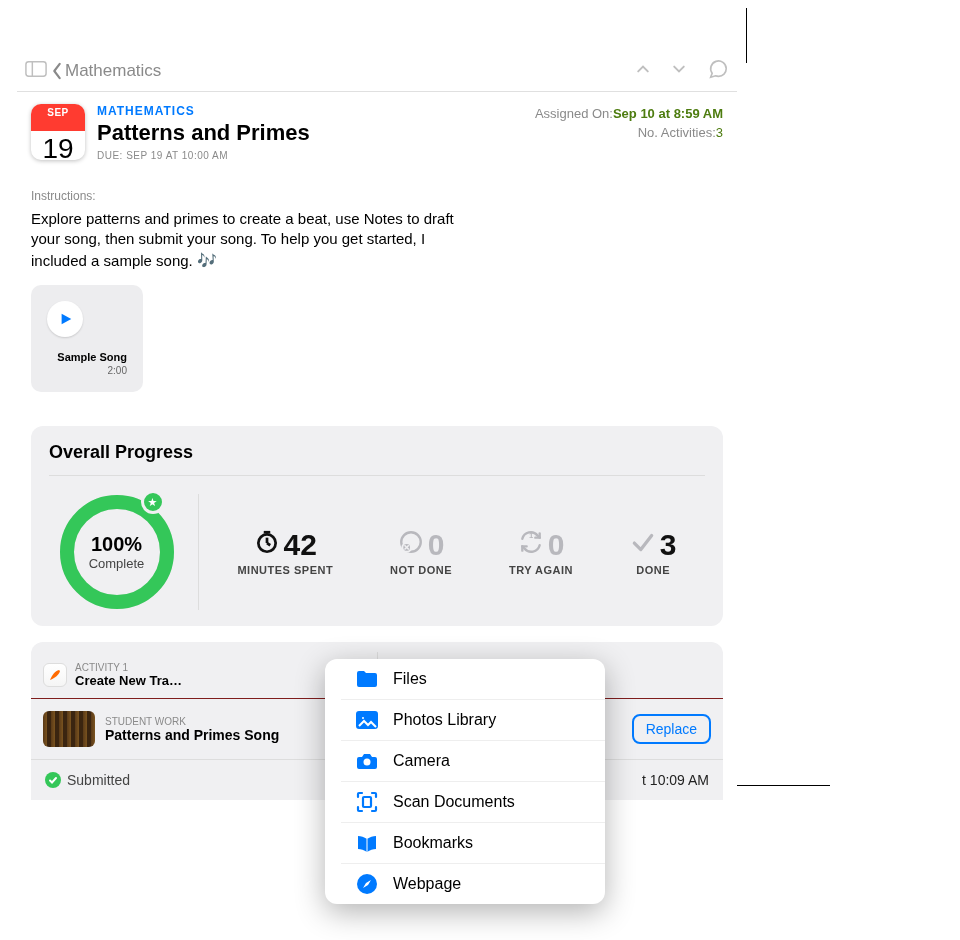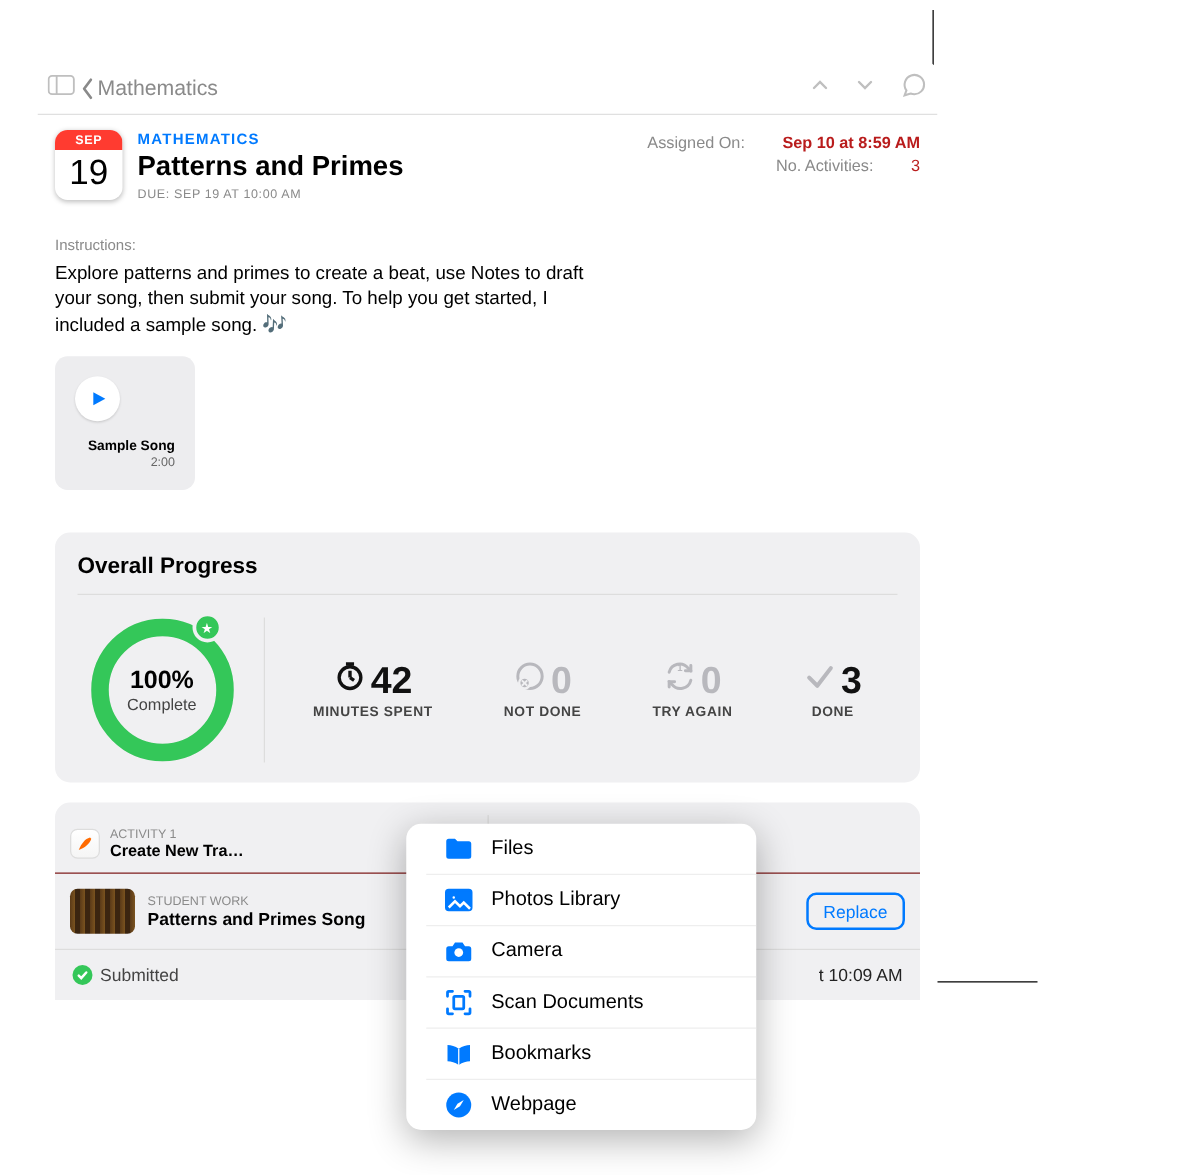--- a/index.html
+++ b/index.html
@@ -6,21 +6,21 @@
   body {
     font-family: -apple-system, BlinkMacSystemFont, "Helvetica Neue", Arial, sans-serif;
     background: #fff;
     width: 960px;
     height: 940px;
     position: relative;
   }
   .app {
     position: absolute;
     top: 50px;
-    left: 30px;
+    left: 17px;
     width: 720px;
     height: 845px;
     border-radius: 8px;
     overflow: hidden;
     background: #fff;
   }
   .navbar {
     display: flex;
     align-items: center;
     height: 42px;
@@ -35,29 +35,29 @@
   .chev { width: 16px; height: 16px; }
   .bubble { width: 22px; height: 22px; }
 
   .header-row { display: flex; padding: 12px 14px 0 14px; gap: 12px; }
   .cal-badge {
     width: 54px; height: 56px; border-radius: 10px; background: #fff;
     box-shadow: 0 1px 4px rgba(0,0,0,0.25); display: flex; flex-direction: column;
     align-items: center; overflow: hidden;
     flex-shrink: 0;
   }
-  .cal-top { background: #ff3b30; color: #fff; font-size: 10px; font-weight: 600; width: 100%; text-align: center; padding: 3px 0 2px; letter-spacing: 0.5px; }
+  .cal-top { background: #ff3b30; color: #fff; font-size: 10px; font-weight: 600; width: 100%; text-align: center; padding: 3px 0 13px; letter-spacing: 0.5px; }
   .cal-day { font-size: 28px; font-weight: 400; color: #000; margin-top: 2px; }
   .title-block { flex: 1; min-width: 0; }
   .class-tag { color: #007aff; font-size: 12px; letter-spacing: 1px; font-weight: 600; }
   .title { font-size: 22px; font-weight: 700; margin-top: 2px; }
   .due { font-size: 10px; color: #8a8a8a; letter-spacing: 0.5px; margin-top: 4px; }
   .meta { font-size: 13px; width: 230px; flex-shrink: 0; }
   .meta-row { display: flex; justify-content: flex-end; color: #8a8a8a; padding: 2px 0; }
-  .meta-row .val { color: #b91c1c; font-weight: 600; margin-left: 30px; }
+  .meta-row .val { color: #4d7c0f; font-weight: 600; }
   .meta-row .val.light { font-weight: 400; }
 
   .instructions-label { font-size: 12px; color: #8a8a8a; padding: 28px 14px 0; }
   .instructions { font-size: 15px; padding: 6px 14px 0; line-height: 1.35; max-width: 470px; }
   .notes { font-size: 16px; }
 
   .attachment {
     margin: 14px; width: 112px; border-radius: 10px; background: #ededef; padding: 16px; text-align: right;
   }
   .play {

